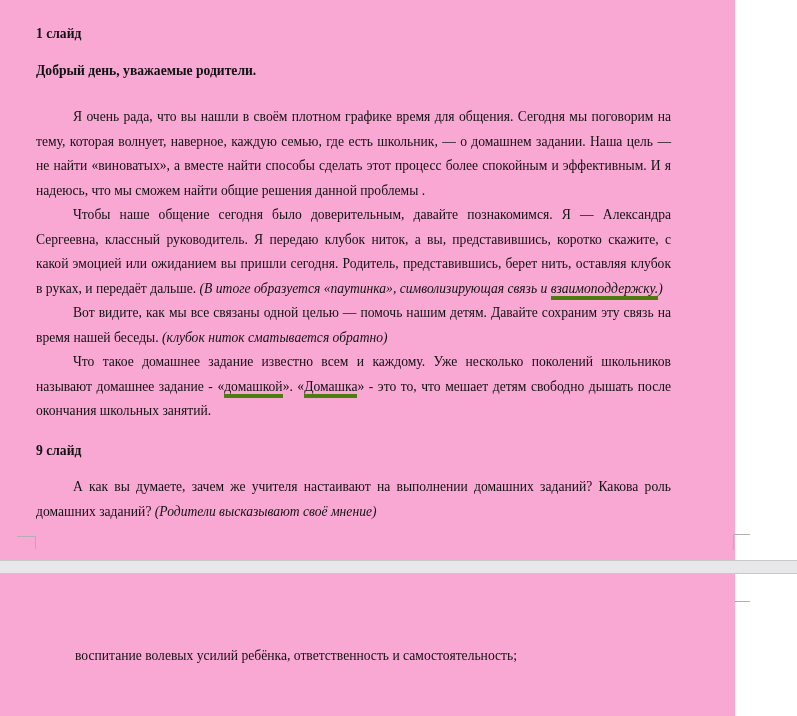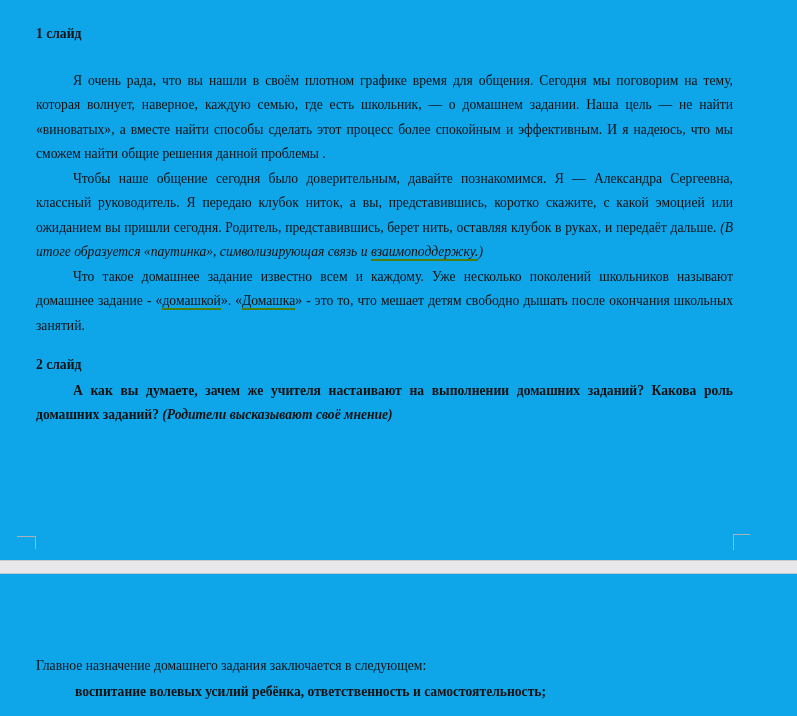--- a/index.html
+++ b/index.html
@@ -4,77 +4,78 @@
 <style>
   html,body{margin:0;padding:0;background:#fff;}
   .screen{
     position:relative;
     width:797px;height:716px;
     overflow:hidden;
     background:#fff;
     font-family:"Liberation Serif","DejaVu Serif",serif;
     color:#111;
   }
-  .page{box-sizing:border-box;position:absolute;left:0;width:797px;background:#0ea5e9;}
+  .page{box-sizing:border-box;position:absolute;left:0;width:735px;background:#f9a8d4;}
   .page-1{top:0;height:560px;padding:22px 64px 0 36px;}
   .page-2{top:574px;height:142px;padding:58px 64px 0 36px;}
   .gap-band{
     position:absolute;left:0;top:560px;width:797px;height:14px;
     box-sizing:border-box;
     background:#e8e8ea;
     border-top:1px solid #c9c9cb;
     border-bottom:1px solid #c9c9cb;
   }
   p{margin:0;font-size:13.6px;line-height:24.5px;text-align:justify;}
   .h{font-weight:bold;text-align:left;}
   .indent{text-indent:37px;}
   .it{font-style:italic;}
-  .sp{border-bottom:2px solid #4d7c0f;}
+  .sp{border-bottom:4px solid #4d7c0f;}
   .m-top{margin-top:22px;}
   .m-top-sm{}
   .m-top-md{margin-top:12px;}
   .m-top-lg{margin-top:15px;}
-  .m-top-xs{margin-top:1px;font-weight:bold;}
+  .m-top-xs{margin-top:12px;}
   .list-line{padding-left:39px;text-align:left;}
   .mark{position:absolute;box-sizing:border-box;}
   .mark-p1-left{left:17px;top:536px;width:19px;height:13px;border-top:1px solid #b0b0b0;border-right:1px solid #b0b0b0;}
   .mark-p1-right{left:733px;top:534px;width:17px;height:16px;border-top:1px solid #b0b0b0;border-left:1px solid #b0b0b0;}
   .mark-p2-left{left:17px;top:588px;width:19px;height:13px;border-bottom:1px solid #b0b0b0;border-right:1px solid #b0b0b0;}
   .mark-p2-right{left:733px;top:587px;width:17px;height:15px;border-bottom:1px solid #b0b0b0;border-left:1px solid #b0b0b0;}
 </style>
 </head>
 <body>
 
 <div class="screen">
 
   <div class="page page-1">
     <p class="h">1 слайд</p>
 
+    <p class="h m-top-md">Добрый день, уважаемые родители.</p>
 
     <p class="indent m-top">Я очень рада, что вы нашли в своём плотном графике время для общения. Сегодня мы поговорим на тему, которая волнует, наверное, каждую семью, где есть школьник, — о домашнем задании. Наша цель — не найти «виноватых», а вместе найти способы сделать этот процесс более спокойным и эффективным. И я надеюсь, что мы сможем найти общие решения данной проблемы .</p>
 
     <p class="indent"><span>Чтобы наше общение сегодня было доверительным, давайте познакомимся. Я — Александра Сергеевна, классный руководитель. Я передаю клубок ниток, а вы, представившись, коротко скажите, с какой эмоцией или ожиданием вы пришли сегодня. Родитель, представившись, берет нить, оставляя клубок в руках, и передаёт дальше. </span><span class="it">(В итоге образуется «паутинка», символизирующая связь и </span><span class="it sp">взаимоподдержку.</span><span class="it">)</span></p>
 
+    <p class="indent"><span>Вот видите, как мы все связаны одной целью — помочь нашим детям. Давайте сохраним эту связь на время нашей беседы. </span><span class="it">(клубок ниток сматывается обратно)</span></p>
 
 
     <p class="indent m-top-sm"><span>Что такое домашнее задание известно всем и каждому. Уже несколько поколений школьников называют домашнее задание - «</span><span class="sp">домашкой</span><span>». «</span><span class="sp">Домашка</span><span>» - это то, что мешает детям свободно дышать после окончания школьных занятий.</span></p>
 
-    <p class="h m-top-lg">2 слайд</p>
+    <p class="h m-top-lg">9 слайд</p>
 
     <p class="indent m-top-xs"><span>А как вы думаете, зачем же учителя настаивают на выполнении домашних заданий? Какова роль домашних заданий? </span><span class="it">(Родители высказывают своё мнение)</span></p>
   </div>
 
   <div class="mark mark-p1-left"></div>
   <div class="mark mark-p1-right"></div>
 
   <div class="gap-band"></div>
 
   <div class="mark mark-p2-left"></div>
   <div class="mark mark-p2-right"></div>
 
   <div class="page page-2">
 
-    <p class="m-top" style="text-align:left">Главное назначение домашнего задания заключается в следующем:</p>
 
     <p class="list-line m-top-xs">воспитание волевых усилий ребёнка, ответственность и самостоятельность;</p>
   </div>
 
 </div>
 
 </body></html>

